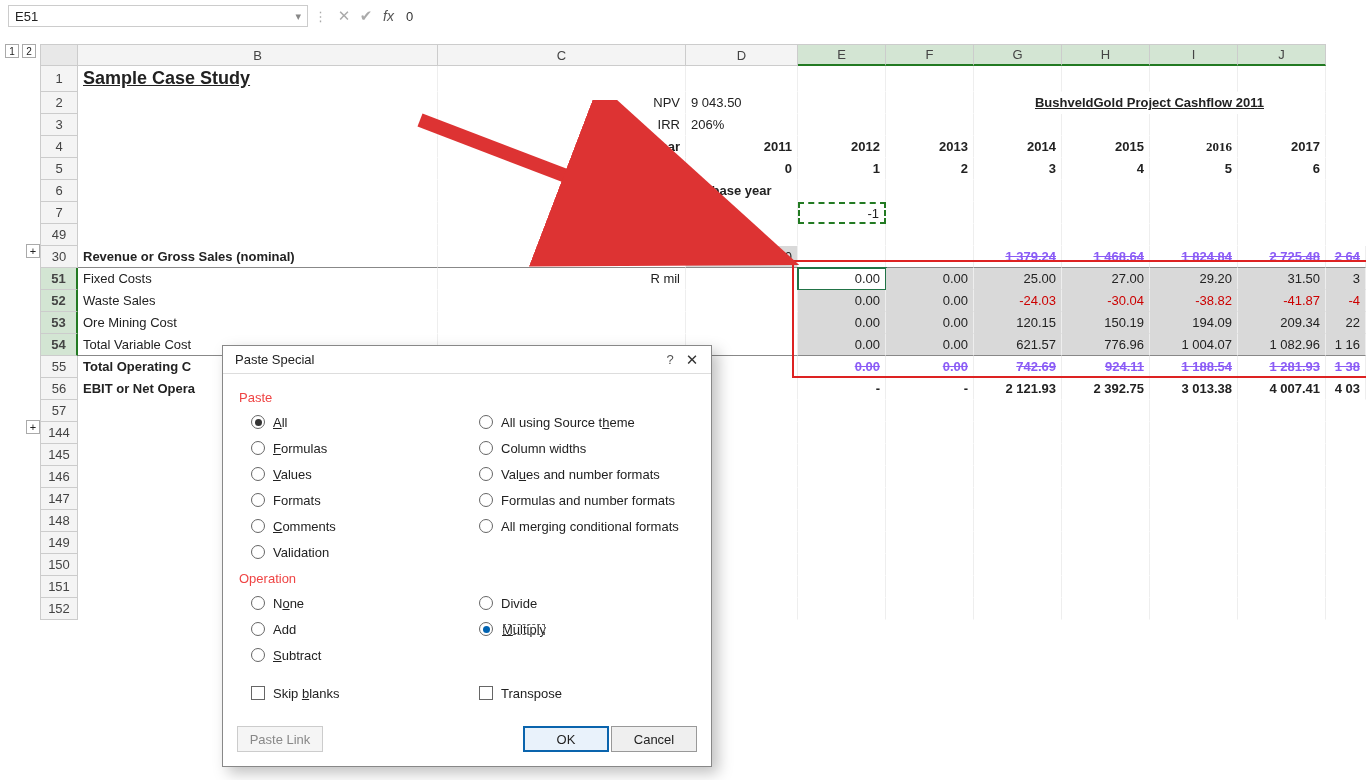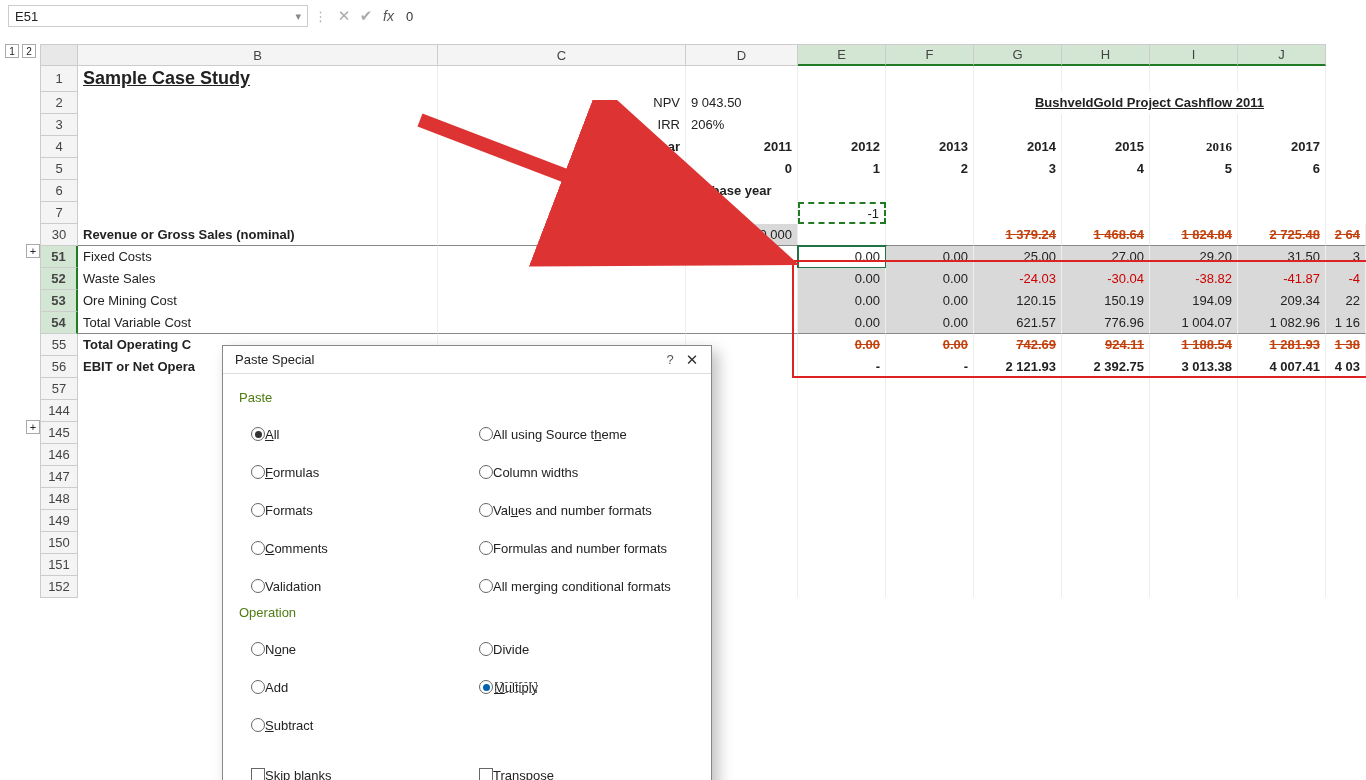--- a/index.html
+++ b/index.html
@@ -30,45 +30,45 @@
 .row { display:flex; height:22px; }
 .rnum { width:38px; border:1px solid #ccc; border-top:none; background:#f4f4f4; display:flex; align-items:center; justify-content:center; color:#444; }
 .rnum.sel { background:#d3e5d3; border-right:2px solid #227a22; font-weight:bold;}
 .cell { border-right:1px solid #eee; border-bottom:1px solid #eee0; padding:0 5px; display:flex; align-items:center; overflow:hidden; white-space:nowrap;}
 .right { justify-content:flex-end;}
 .center { justify-content:center;}
 .bold { font-weight:bold;}
 .underline { text-decoration:underline;}
 .hdr-title { font-size:18px; font-weight:bold; text-decoration:underline; }
 .red { color:#c00;}
-.strike { text-decoration: line-through; color:#c2410c;}
+.strike { text-decoration: line-through; color:#8b5cf6;}
 .selcell { background:#d9d9d9;}
 .activecell { background:#fff; outline:2px solid #217346; outline-offset:-1px;}
 .bborder { border-bottom:1px solid #888;} 
 
 
 .marching { border:2px dashed #227a22 !important; }
 
 
 .red-box { position:absolute; border:2px solid #d22; pointer-events:none; }
 
 
 .arrow { position:absolute; pointer-events:none; }
 
 
 .dialog { position:absolute; left:222px; top:345px; width:490px; background:#fff; border:1px solid #888; box-shadow: 6px 6px 14px rgba(0,0,0,.25); font-size:13px;}
 .dlg-title { display:flex; align-items:center; height:28px; padding:0 8px 0 12px; border-bottom:1px solid #ddd;}
 .dlg-title .t { flex:1; }
 .dlg-title .hlp { width:22px; text-align:center; color:#555; cursor:pointer;}
 .dlg-title .close { width:22px; text-align:center; color:#333; font-size:15px; cursor:pointer;}
 .dlg-body { padding:10px 16px 14px 16px; }
-.grp-lbl { margin:6px 0 4px 0; color:#4d7c0f;}
+.grp-lbl { margin:6px 0 4px 0; color:#ef4444;}
 .opts { display:flex; }
 .optcol { flex:1; }
-.opt { display:flex; align-items:center; height:26px; padding-left:12px; cursor:pointer;margin-top:12px;}
+.opt { display:flex; align-items:center; height:26px; gap:8px; padding-left:12px; cursor:pointer;}
 .radio { width:14px; height:14px; border:1px solid #666; border-radius:50%; display:inline-flex; align-items:center; justify-content:center; background:#fff;}
 .radio.on::after { content:''; width:7px; height:7px; border-radius:50%; background:#0063b1;}
 .radio.dot::after { content:''; width:7px; height:7px; border-radius:50%; background:#333;}
 .chk { width:14px; height:14px; border:1px solid #666; display:inline-block; background:#fff;}
 .ul { text-decoration: underline; }
 .dlg-btns { display:flex; justify-content:flex-end; gap:2px; padding:6px 14px 14px 14px;}
 .btn { min-width:86px; height:26px; border:1px solid #999; background:#efefef; display:flex; align-items:center; justify-content:center; cursor:pointer;}
 .btn.primary { border:2px solid #0a64ad; background:#e9f2fb;}
 .btn.left { margin-right:auto; color:#888; border-color:#ccc; background:#f5f5f5; cursor:default;}
 .sel-focus { outline:1px dashed #666; outline-offset:-3px; padding:0 1px;}
@@ -186,20 +186,32 @@
         <div class="cell " style="width: 248px;"></div>
         <div class="cell " style="width: 112px;"></div>
         <div class="cell right marching" style="width: 88px;">-1</div>
         <div class="cell " style="width: 88px;"></div>
         <div class="cell " style="width: 88px;"></div>
         <div class="cell " style="width: 88px;"></div>
         <div class="cell " style="width: 88px;"></div>
         <div class="cell " style="width: 88px;"></div>
       </div>
       <div class="row">
+        <div class="rnum">49</div>
+        <div class="cell " style="width: 360px;"></div>
+        <div class="cell " style="width: 248px;"></div>
+        <div class="cell " style="width: 112px;"></div>
+        <div class="cell " style="width: 88px;"></div>
+        <div class="cell " style="width: 88px;"></div>
+        <div class="cell " style="width: 88px;"></div>
+        <div class="cell " style="width: 88px;"></div>
+        <div class="cell " style="width: 88px;"></div>
+        <div class="cell " style="width: 88px;"></div>
+      </div>
+      <div class="row">
         <div class="rnum">30</div>
         <div class="cell bold bborder" style="width: 360px;">Revenue or Gross Sales (nominal)</div>
         <div class="cell right bborder" style="width: 248px;">R mil</div>
         <div class="cell right selcell bborder" style="width: 112px;">1 000 000</div>
         <div class="cell right strike bold bborder" style="width: 88px;"></div>
         <div class="cell right strike bold bborder" style="width: 88px;"></div>
         <div class="cell right strike bold bborder" style="width: 88px;">1 379.24</div>
         <div class="cell right strike bold bborder" style="width: 88px;">1 468.64</div>
         <div class="cell right strike bold bborder" style="width: 88px;">1 824.84</div>
         <div class="cell right strike bold bborder" style="width: 88px;">2 725.48</div>
@@ -440,20 +452,24 @@
     <div class="grp-lbl">Paste</div>
     <div class="opts">
       <div class="optcol" id="pleft">
           <div class="opt">
             <span class="radio dot"></span>
             <span><span class="ul">A</span>ll</span>
           </div>
           <div class="opt">
             <span class="radio"></span>
             <span><span class="ul">F</span>ormulas</span>
+          </div>
+          <div class="opt">
+            <span class="radio"></span>
+            <span><span class="ul">V</span>alues</span>
           </div>
           <div class="opt">
             <span class="radio"></span>
             <span>Formats</span>
           </div>
           <div class="opt">
             <span class="radio"></span>
             <span><span class="ul">C</span>omments</span>
           </div>
           <div class="opt">

